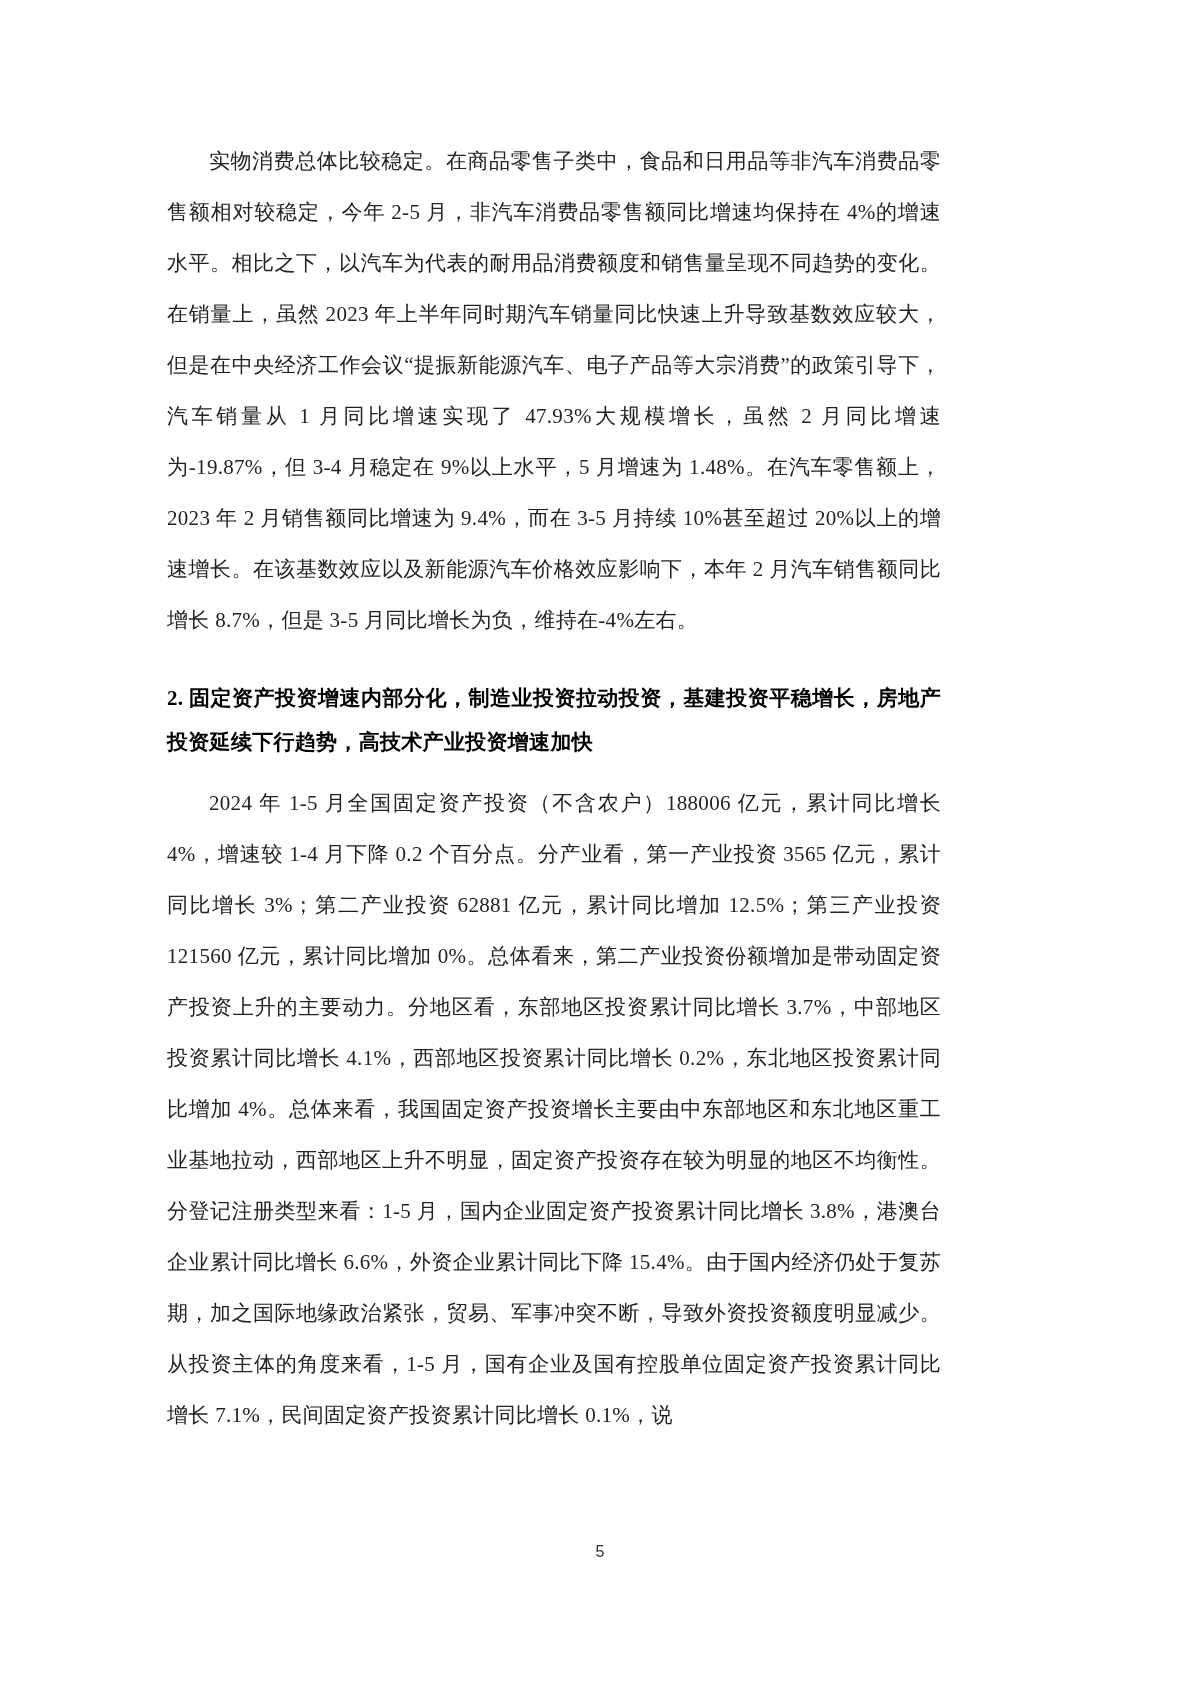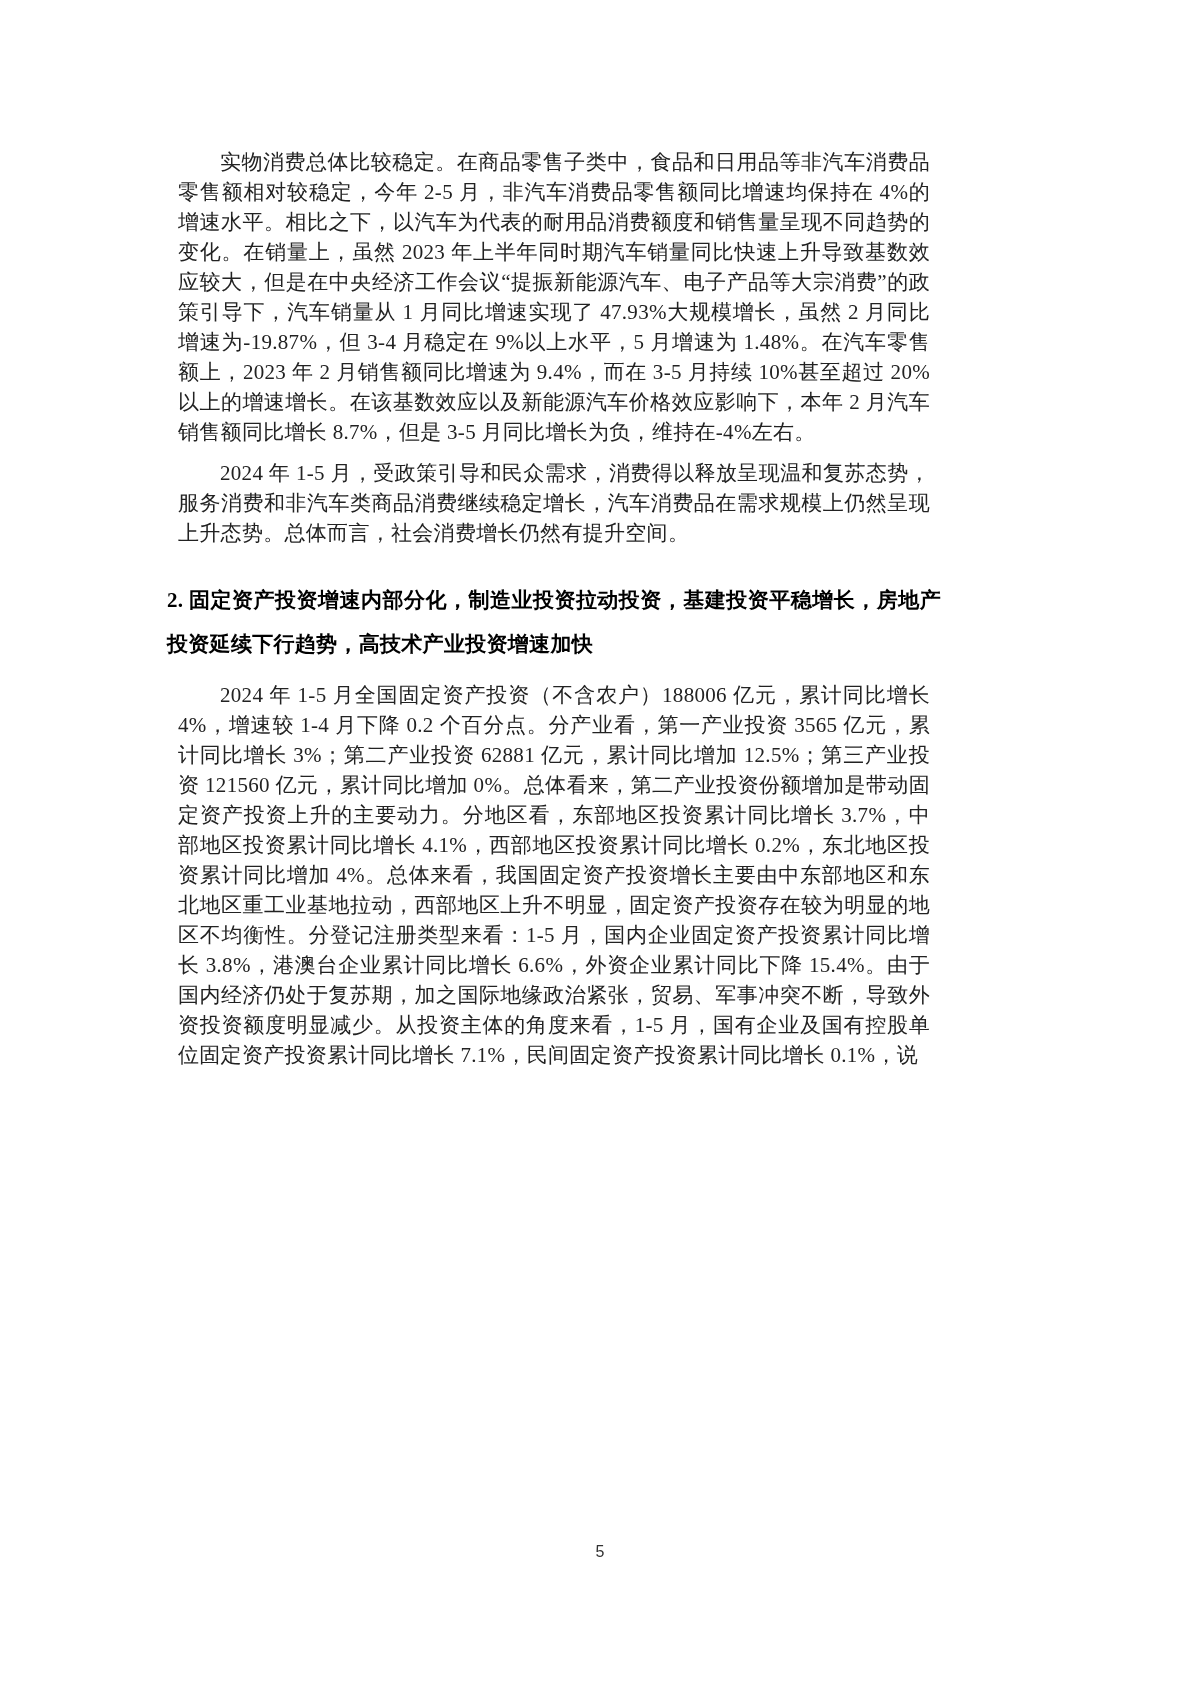--- a/index.html
+++ b/index.html
@@ -15,23 +15,23 @@
       font-family: "Liberation Serif", "DejaVu Serif", serif;
       color: #222222;
     }
     .page {
       position: absolute;
       left: 167px;
       top: 136px;
       width: 774px;
     }
     .para {
-      margin: 11px;
+      margin: 0;
       font-size: 21px;
-      line-height: 30px;
+      line-height: 51px;
       text-align: justify;
       text-indent: 42px;
       letter-spacing: 0.3px;
     }
     .para + .para {
       margin-top: 0;
     }
     .heading {
       margin: 30px 0 14px 0;
       font-size: 21px;
@@ -50,18 +50,17 @@
       font-family: "Liberation Sans", "DejaVu Sans", sans-serif;
       font-size: 16px;
       color: #333333;
     }
   </style>
 </head>
 <body>
 
 <div class="page">
   <p class="para">实物消费总体比较稳定。在商品零售子类中，食品和日用品等非汽车消费品零售额相对较稳定，今年 2-5 月，非汽车消费品零售额同比增速均保持在 4%的增速水平。相比之下，以汽车为代表的耐用品消费额度和销售量呈现不同趋势的变化。在销量上，虽然 2023 年上半年同时期汽车销量同比快速上升导致基数效应较大，但是在中央经济工作会议“提振新能源汽车、电子产品等大宗消费”的政策引导下，汽车销量从 1 月同比增速实现了 47.93%大规模增长，虽然 2 月同比增速为-19.87%，但 3-4 月稳定在 9%以上水平，5 月增速为 1.48%。在汽车零售额上，2023 年 2 月销售额同比增速为 9.4%，而在 3-5 月持续 10%甚至超过 20%以上的增速增长。在该基数效应以及新能源汽车价格效应影响下，本年 2 月汽车销售额同比增长 8.7%，但是 3-5 月同比增长为负，维持在-4%左右。</p>
-  <p class="para">2024 年 1-5 月，受政策引导和民众需求，消费得以释放呈现温和复苏态势，服务消费和非汽车类商品消费继续稳定增长，汽车消费品在需求规模上仍然呈现上升态势。总体而言，社会消费增长仍然有提升空间。</p>
   <h2 class="heading">2. 固定资产投资增速内部分化，制造业投资拉动投资，基建投资平稳增长，房地产投资延续下行趋势，高技术产业投资增速加快</h2>
   <p class="para">2024 年 1-5 月全国固定资产投资（不含农户）188006 亿元，累计同比增长 4%，增速较 1-4 月下降 0.2 个百分点。分产业看，第一产业投资 3565 亿元，累计同比增长 3%；第二产业投资 62881 亿元，累计同比增加 12.5%；第三产业投资 121560 亿元，累计同比增加 0%。总体看来，第二产业投资份额增加是带动固定资产投资上升的主要动力。分地区看，东部地区投资累计同比增长 3.7%，中部地区投资累计同比增长 4.1%，西部地区投资累计同比增长 0.2%，东北地区投资累计同比增加 4%。总体来看，我国固定资产投资增长主要由中东部地区和东北地区重工业基地拉动，西部地区上升不明显，固定资产投资存在较为明显的地区不均衡性。分登记注册类型来看：1-5 月，国内企业固定资产投资累计同比增长 3.8%，港澳台企业累计同比增长 6.6%，外资企业累计同比下降 15.4%。由于国内经济仍处于复苏期，加之国际地缘政治紧张，贸易、军事冲突不断，导致外资投资额度明显减少。从投资主体的角度来看，1-5 月，国有企业及国有控股单位固定资产投资累计同比增长 7.1%，民间固定资产投资累计同比增长 0.1%，说</p>
 </div>
 
 <div class="page-number">5</div>
 
 </body></html>

